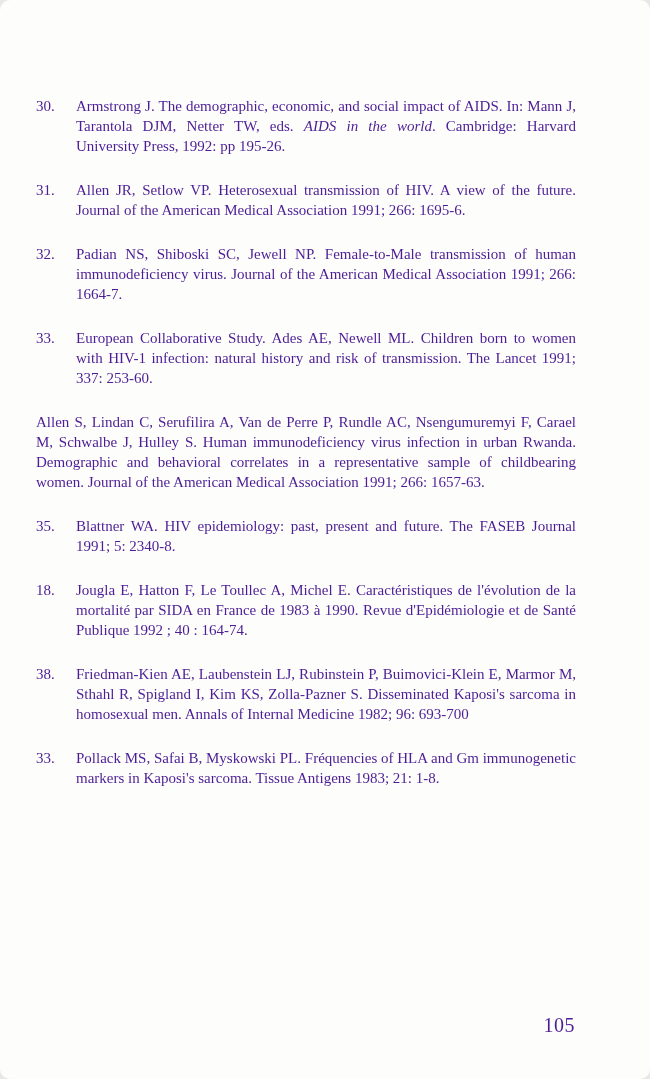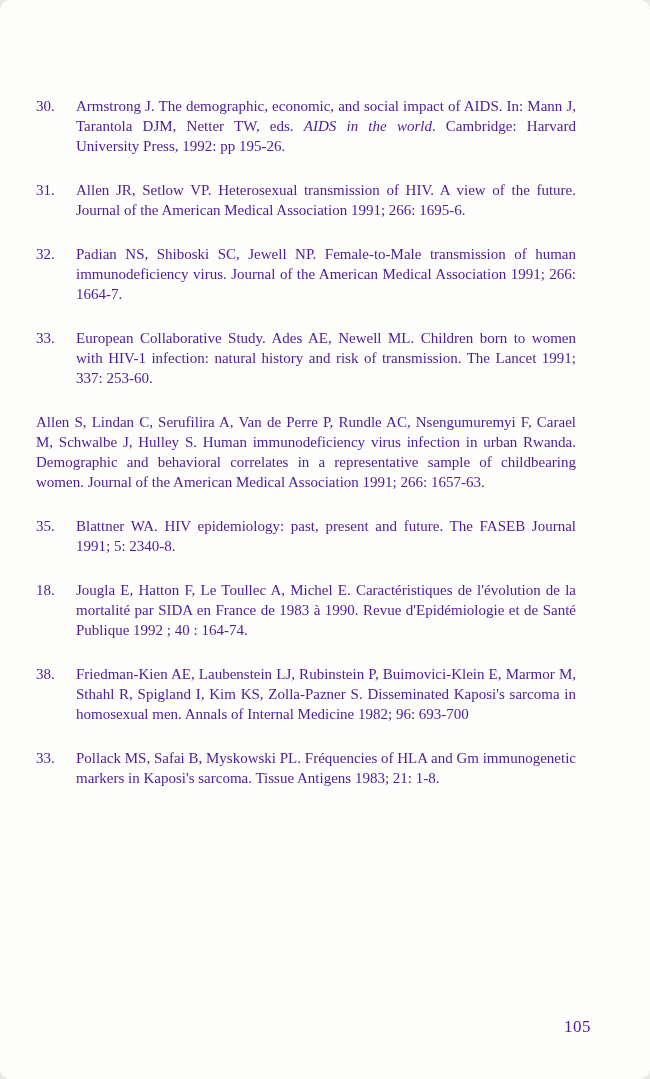--- a/index.html
+++ b/index.html
@@ -38,23 +38,23 @@
   .ref-text {
     flex: 1;
     text-align: justify;
     text-justify: inter-word;
   }
   .ref-text .it {
     font-style: italic;
   }
   .page-number {
     position: absolute;
-    right: 59px;
+    right: 75px;
     bottom: 42px;
-    font-size: 17px;
+    font-size: 20px;
     letter-spacing: 0.5px;
   }
 </style>
 </head>
 <body>
 
 <div class="scan-page">
   <div class="reference-list">
       <div class="ref">
         <span class="ref-num">30.</span>

